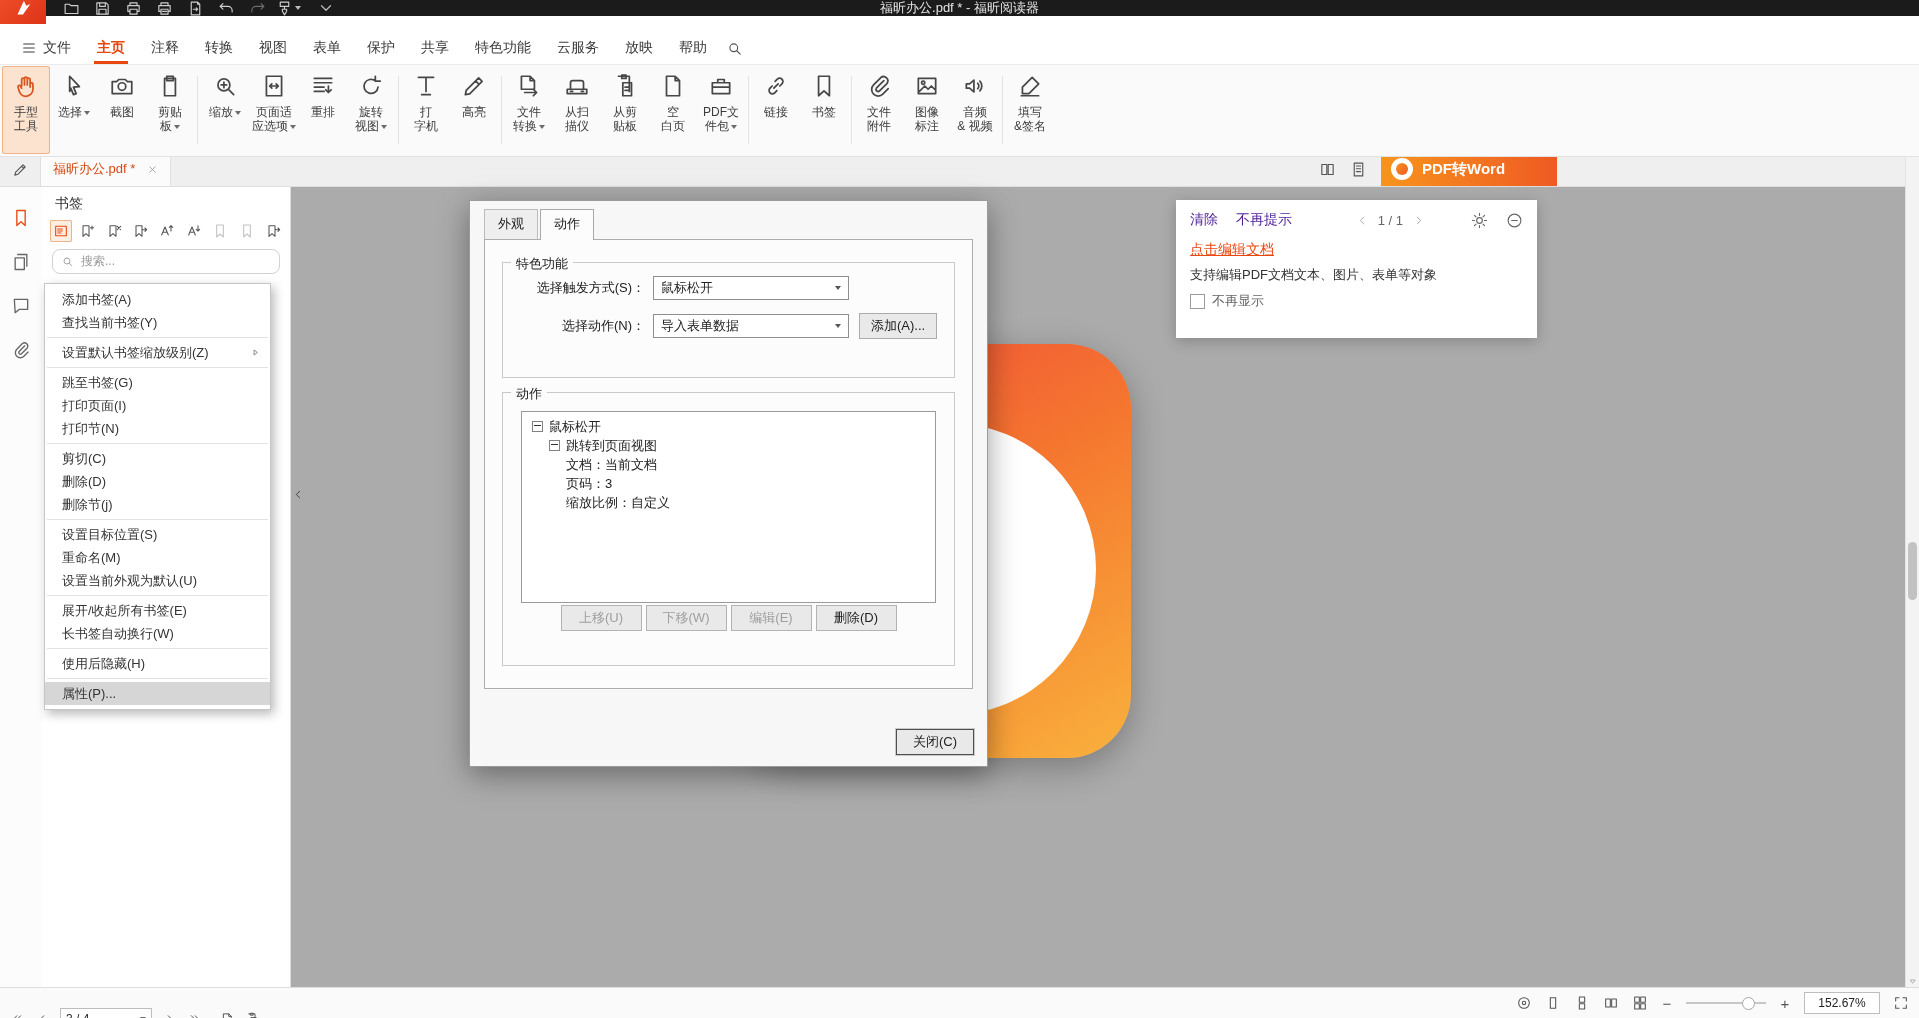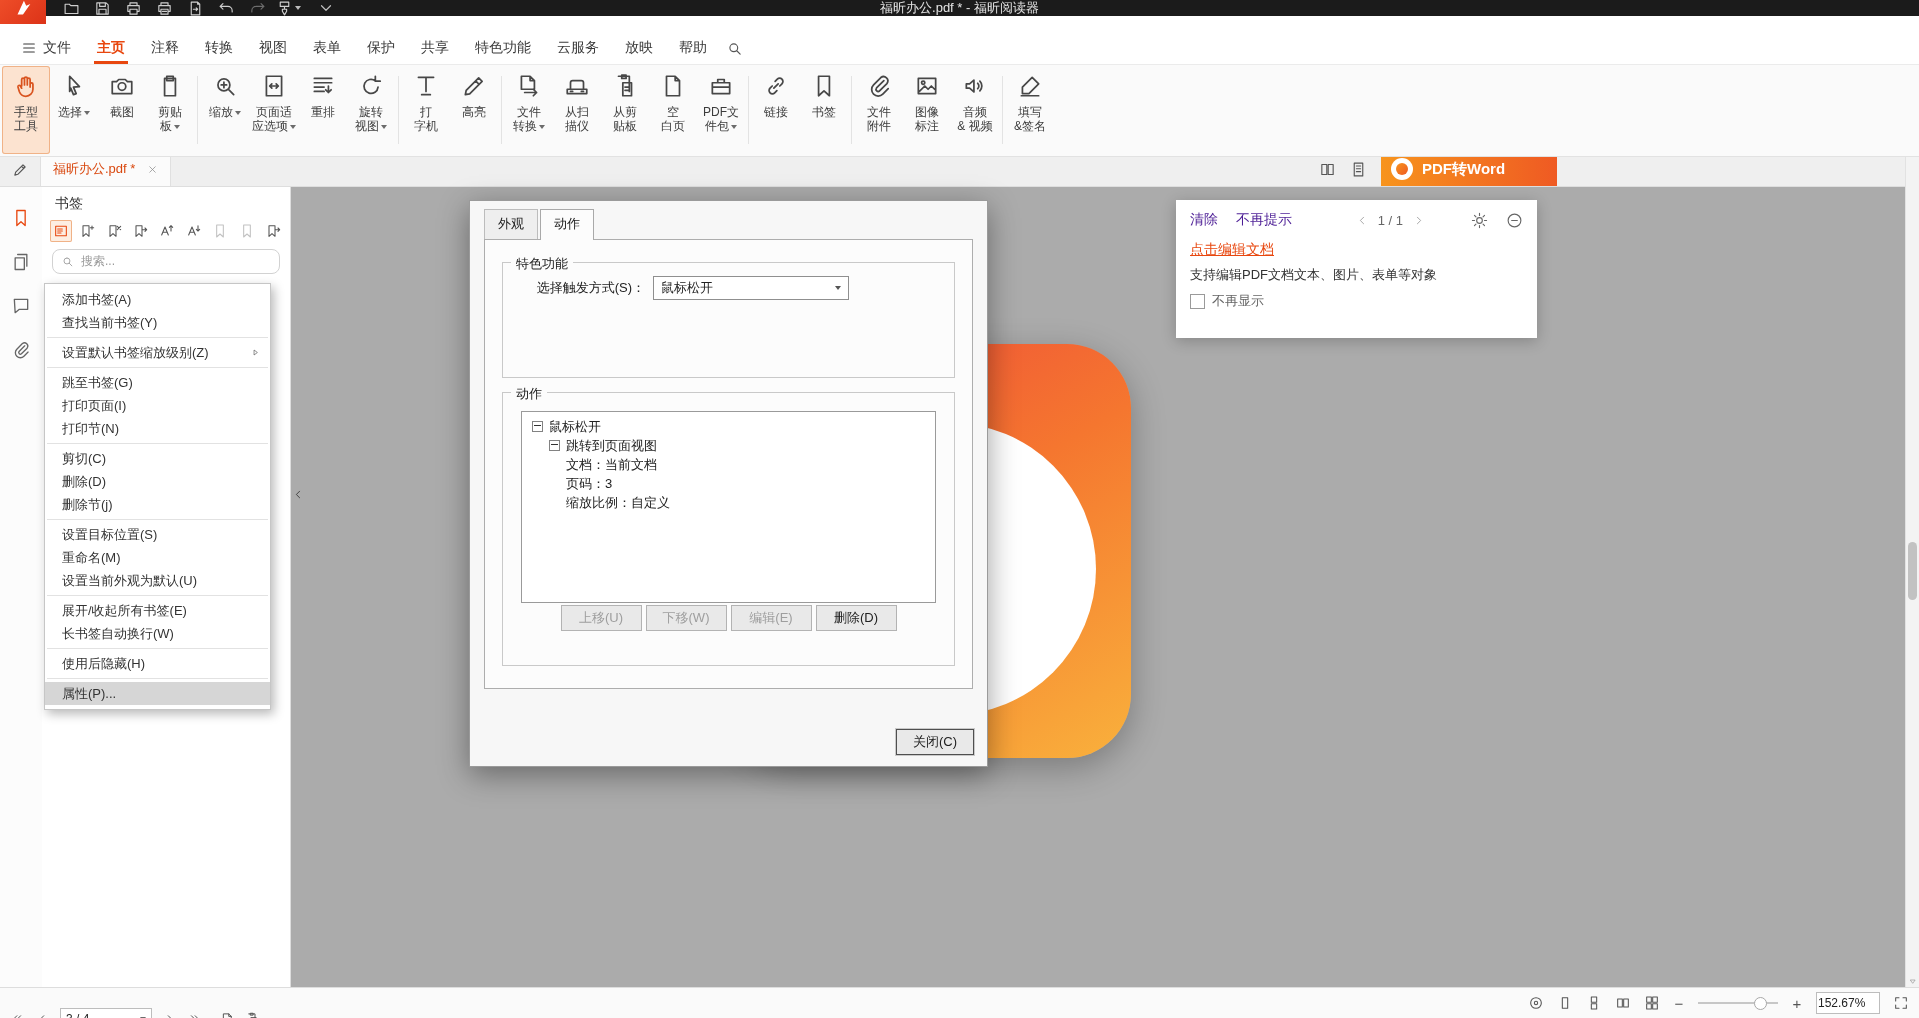--- a/index.html
+++ b/index.html
@@ -125,21 +125,21 @@
   .acheck{margin:8px 14px 0;display:flex;align-items:center;gap:7px;color:#666;font-size:13px;}
   .cbox{width:13px;height:13px;border:1px solid #9a9a9a;background:#fff;flex:none;}
 
   
   .statusbar{position:absolute;left:0;right:0;bottom:0;height:30px;background:#fafafa;border-top:1px solid #ddd;display:flex;align-items:center;padding:0 10px;z-index:85;color:#555;}
   .sb-left{display:flex;align-items:center;gap:10px;margin-top:32px;}
   .pagebox{width:80px;height:20px;border:1px solid #bdbdbd;background:#fff;display:flex;align-items:center;justify-content:space-between;padding:0 5px;font-size:12px;color:#222;}
   .sb-right{margin-left:auto;display:flex;align-items:center;gap:13px;}
   .slider{width:80px;height:2px;background:#c7c7c7;position:relative;}
   .sthumb{position:absolute;left:70%;top:-5px;width:11px;height:11px;background:#fff;border:1px solid #a8a8a8;border-radius:50%;}
-  .zoombox{min-width:60px;height:20px;border:1px solid #bdbdbd;background:#fff;display:flex;align-items:center;justify-content:flex-start;padding:0 1px;font-size:12px;color:#222;}
+  .zoombox{min-width:60px;height:20px;border:1px solid #bdbdbd;background:#fff;display:flex;align-items:center;justify-content:center;padding:0 7px;font-size:12px;color:#222;}
   .zsign{font-size:15px;color:#555;width:12px;text-align:center;}
 </style>
 </head>
 <body>
 
 <div id="app">
 
   <div class="titlebar">
     <div class="logo">
       <svg width="22" height="22" viewBox="0 0 24 24">
@@ -657,20 +657,28 @@
     </div>
     <div class="dpage">
       <div class="fs fs1">
         <span class="fs-legend">特色功能</span>
         <div class="frow">
           <span class="flabel">选择触发方式(S)：</span>
           <div class="combo">
             <span>鼠标松开</span>
             <span class="caret"></span>
           </div>
+        </div>
+        <div class="frow">
+          <span class="flabel">选择动作(N)：</span>
+          <div class="combo">
+            <span>导入表单数据</span>
+            <span class="caret"></span>
+          </div>
+          <div class="dbtn">添加(A)...</div>
         </div>
       </div>
       <div class="fs fs2">
         <span class="fs-legend">动作</span>
         <div class="treebox">
             <div class="trow" style="padding-left: 4px;">
               <span class="toggler"></span>
               <span>鼠标松开</span>
             </div>
             <div class="trow" style="padding-left: 21px;">

